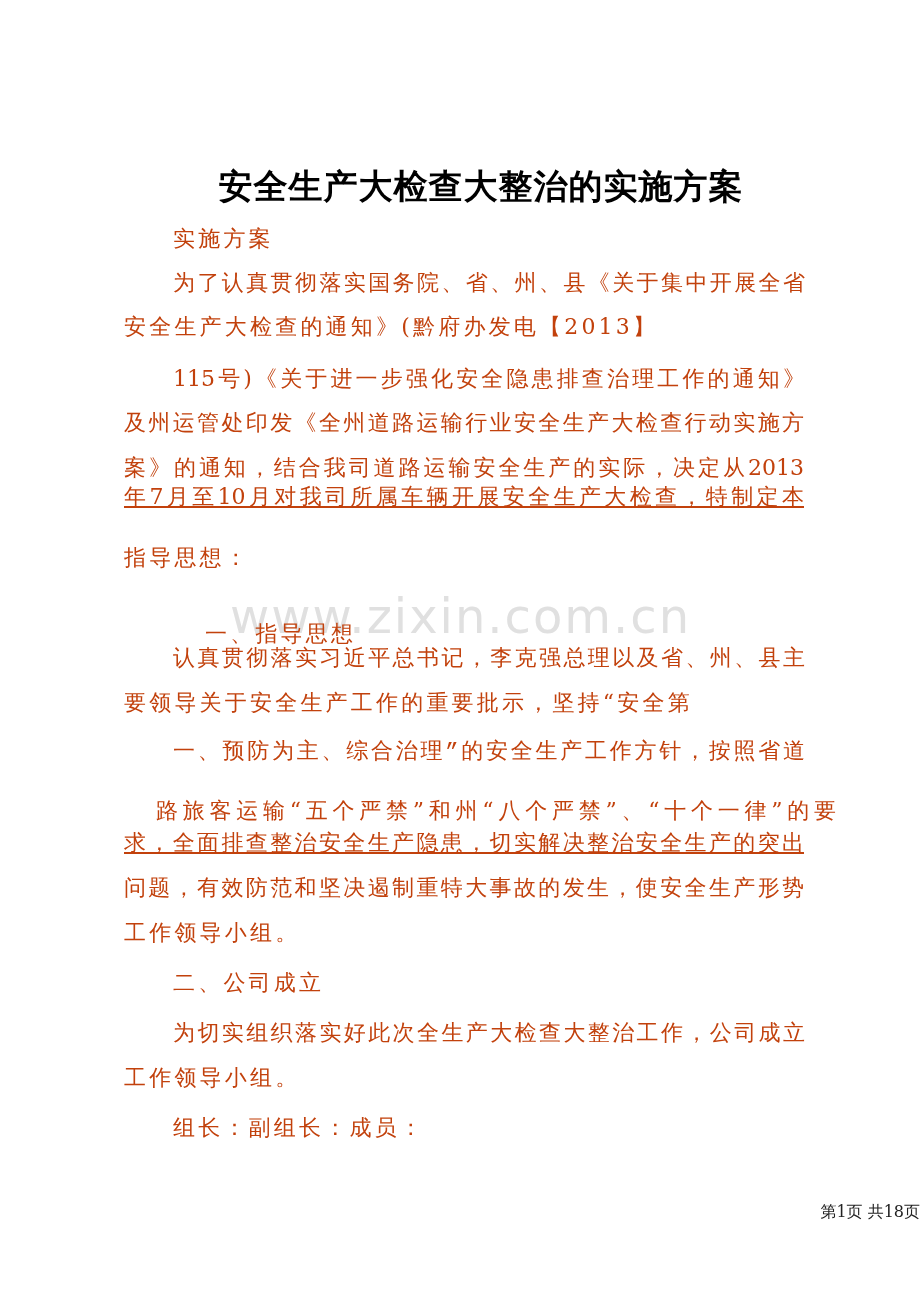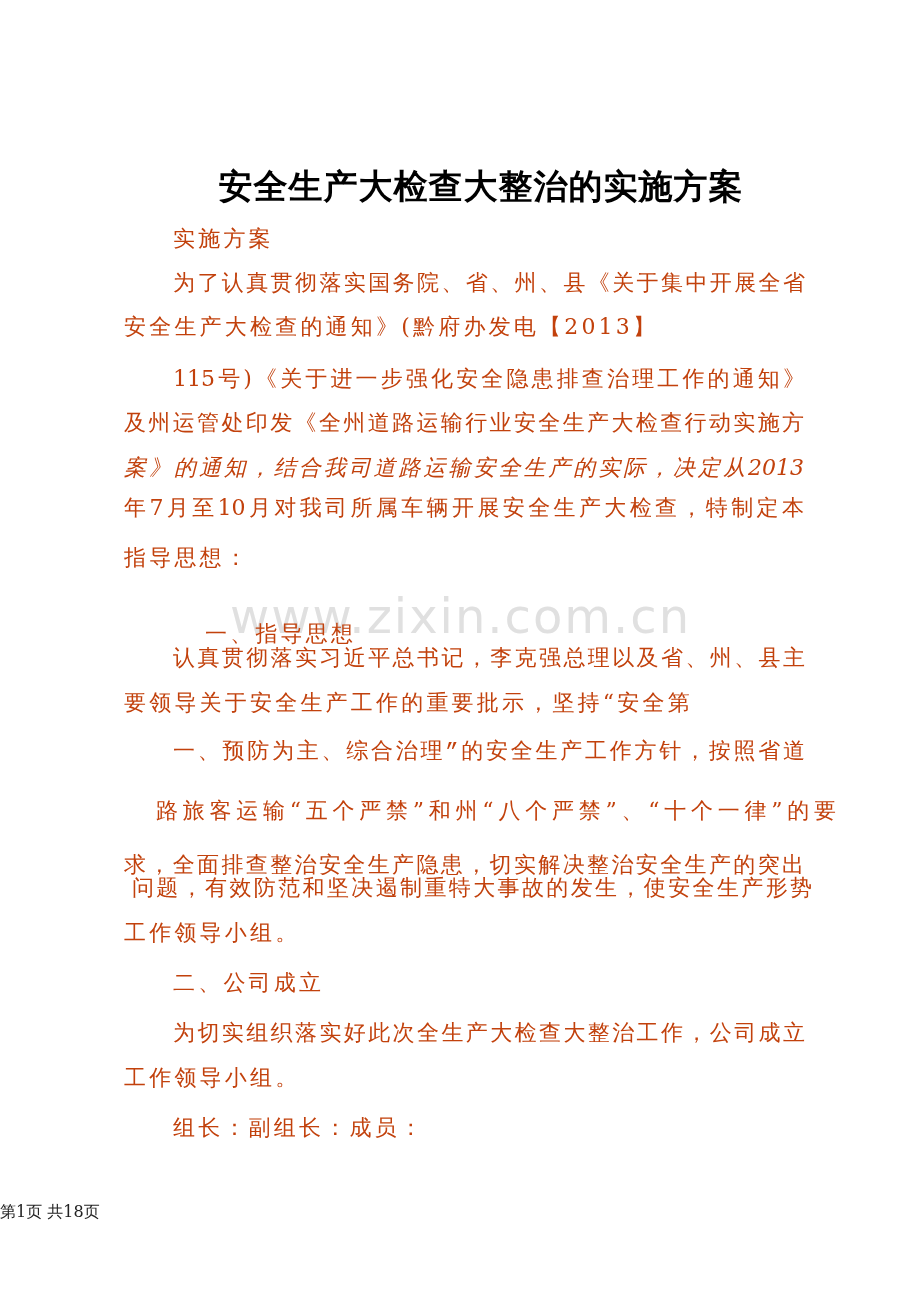--- a/index.html
+++ b/index.html
@@ -61,51 +61,51 @@
       letter-spacing: 2px;
       z-index: 0;
       white-space: nowrap;
     }
     .content { position: relative; z-index: 1; }
     .footer {
       position: absolute;
       left: 0;
       width: 920px;
       top: 1200px;
-      text-align: left;
+      text-align: right;
       font-size: 16px;
       color: #222;
       line-height: 24px;
     }
   </style>
 </head>
 <body>
 
 <div class="page">
   <div class="watermark">www.zixin.com.cn</div>
 
   <div class="content">
     <div class="title">安全生产大检查大整治的实施方案</div>
 
     <div id="lines">
         <div class="line indent" style="top: 222px;">实施方案</div>
         <div class="line indent justify" style="top: 266px;">为了认真贯彻落实国务院、省、州、县《关于集中开展全省</div>
         <div class="line" style="top: 310px;">安全生产大检查的通知》(黔府办发电【2013】</div>
         <div class="line indent justify" style="top: 362px;">115号)《关于进一步强化安全隐患排查治理工作的通知》</div>
         <div class="line justify" style="top: 406px;">及州运管处印发《全州道路运输行业安全生产大检查行动实施方</div>
-        <div class="line justify" style="top: 451px; font-style: italic;">案》的通知，结合我司道路运输安全生产的实际，决定从2013</div>
-        <div class="line justify" style="top: 491px;">年7月至10月对我司所属车辆开展安全生产大检查，特制定本</div>
+        <div class="line justify" style="top: 451px;">案》的通知，结合我司道路运输安全生产的实际，决定从2013</div>
+        <div class="line justify" style="top: 480px; text-decoration: underline;">年7月至10月对我司所属车辆开展安全生产大检查，特制定本</div>
         <div class="line" style="top: 541px;">指导思想：</div>
         <div class="line indent" style="top: 617px; margin-left: 32px;">一、指导思想</div>
         <div class="line indent justify" style="top: 641px;">认真贯彻落实习近平总书记，李克强总理以及省、州、县主</div>
         <div class="line" style="top: 686px;">要领导关于安全生产工作的重要批示，坚持“安全第</div>
         <div class="line indent justify" style="top: 736px; font-family: Liberation Mono, monospace;">一、预防为主、综合治理”的安全生产工作方针，按照省道</div>
         <div class="line justify" style="top: 794px; margin-left: 32px;">路旅客运输“五个严禁”和州“八个严禁”、“十个一律”的要</div>
-        <div class="line justify" style="top: 848px;">求，全面排查整治安全生产隐患，切实解决整治安全生产的突出</div>
-        <div class="line justify" style="top: 871px; margin-left: 8px;">问题，有效防范和坚决遏制重特大事故的发生，使安全生产形势</div>
+        <div class="line justify" style="top: 826px; text-decoration: underline;">求，全面排查整治安全生产隐患，切实解决整治安全生产的突出</div>
+        <div class="line justify" style="top: 871px;">问题，有效防范和坚决遏制重特大事故的发生，使安全生产形势</div>
         <div class="line" style="top: 916px;">工作领导小组。</div>
         <div class="line indent" style="top: 966px;">二、公司成立</div>
         <div class="line indent justify" style="top: 1016px;">为切实组织落实好此次全生产大检查大整治工作，公司成立</div>
         <div class="line" style="top: 1061px;">工作领导小组。</div>
         <div class="line indent" style="top: 1111px;">组长：副组长：成员：</div>
       </div>
   </div>
 
   <div class="footer">第1页 共18页</div>
 </div>

